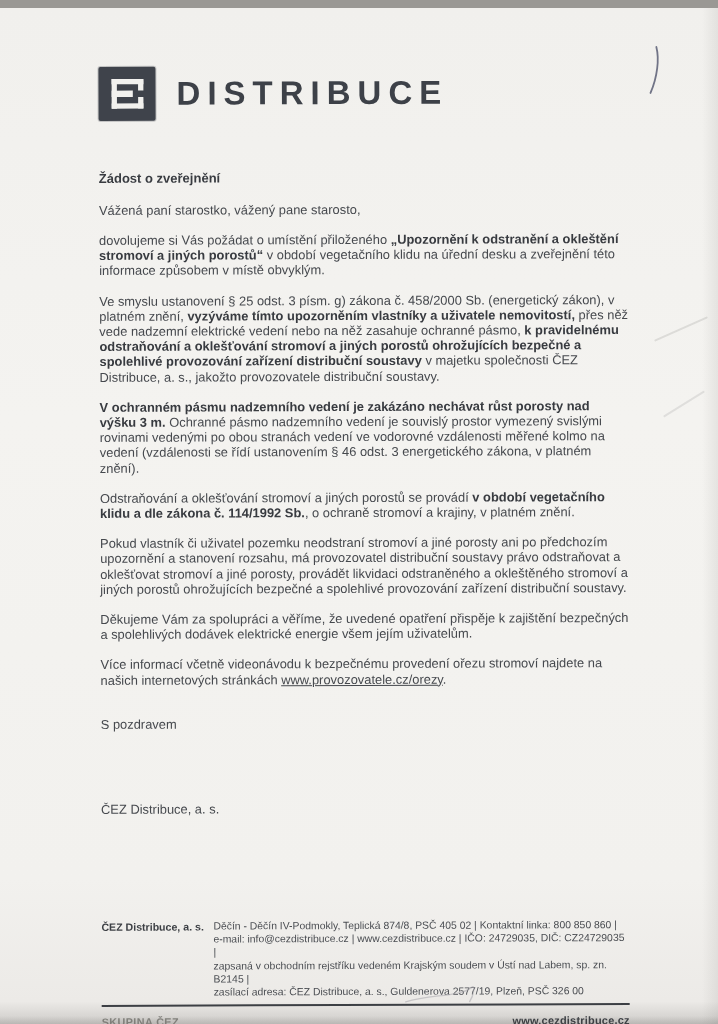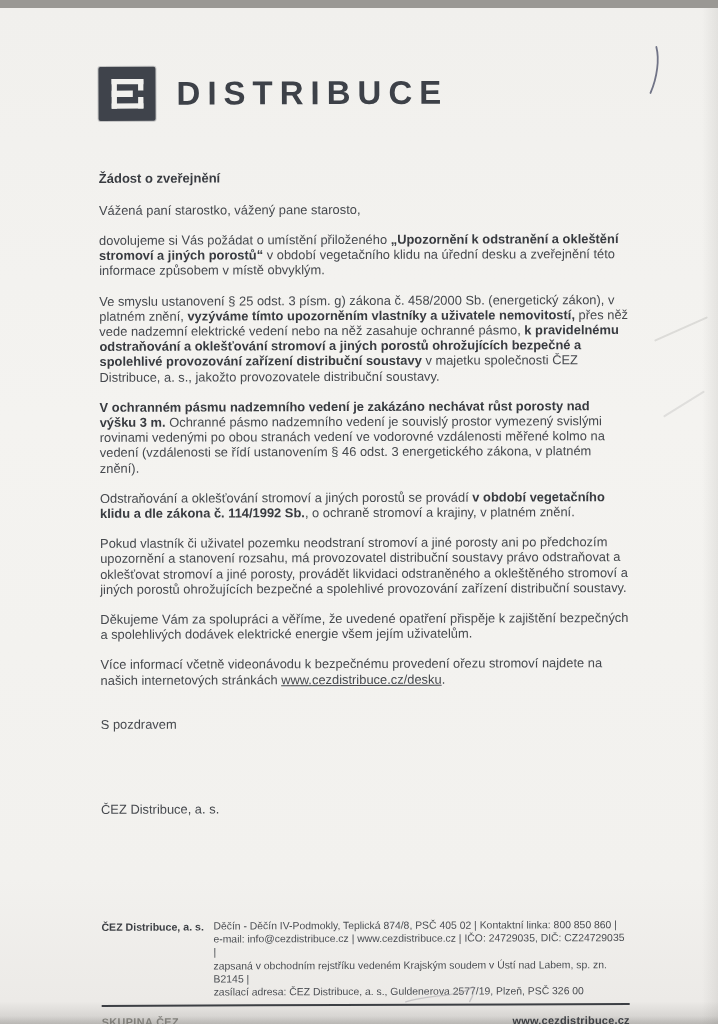--- a/index.html
+++ b/index.html
@@ -77,21 +77,21 @@
       <div class="subject">Žádost o zveřejnění</div>
       <div class="salutation">Vážená paní starostko, vážený pane starosto,</div>
 
       <div class="body">
           <p><span>dovolujeme si Vás požádat o umístění přiloženého </span><span class="b">„Upozornění k odstranění a okleštění stromoví a jiných porostů“</span><span> v období vegetačního klidu na úřední desku a zveřejnění této informace způsobem v místě obvyklým.</span></p>
           <p><span>Ve smyslu ustanovení § 25 odst. 3 písm. g) zákona č. 458/2000 Sb. (energetický zákon), v platném znění, </span><span class="b">vyzýváme tímto upozorněním vlastníky a uživatele nemovitostí,</span><span> přes něž vede nadzemní elektrické vedení nebo na něž zasahuje ochranné pásmo, </span><span class="b">k pravidelnému odstraňování a oklešťování stromoví a jiných porostů ohrožujících bezpečné a spolehlivé provozování zařízení distribuční soustavy</span><span> v majetku společnosti ČEZ Distribuce, a. s., jakožto provozovatele distribuční soustavy.</span></p>
           <p><span class="b">V ochranném pásmu nadzemního vedení je zakázáno nechávat růst porosty nad výšku 3 m.</span><span> Ochranné pásmo nadzemního vedení je souvislý prostor vymezený svislými rovinami vedenými po obou stranách vedení ve vodorovné vzdálenosti měřené kolmo na vedení (vzdálenosti se řídí ustanovením § 46 odst. 3 energetického zákona, v platném znění).</span></p>
           <p><span>Odstraňování a oklešťování stromoví a jiných porostů se provádí </span><span class="b">v období vegetačního klidu a dle zákona č. 114/1992 Sb.</span><span>, o ochraně stromoví a krajiny, v platném znění.</span></p>
           <p><span>Pokud vlastník či uživatel pozemku neodstraní stromoví a jiné porosty ani po předchozím upozornění a stanovení rozsahu, má provozovatel distribuční soustavy právo odstraňovat a oklešťovat stromoví a jiné porosty, provádět likvidaci odstraněného a okleštěného stromoví a jiných porostů ohrožujících bezpečné a spolehlivé provozování zařízení distribuční soustavy.</span></p>
           <p><span>Děkujeme Vám za spolupráci a věříme, že uvedené opatření přispěje k zajištění bezpečných a spolehlivých dodávek elektrické energie všem jejím uživatelům.</span></p>
-          <p><span>Více informací včetně videonávodu k bezpečnému provedení ořezu stromoví najdete na našich internetových stránkách </span><span class="u">www.cezdistribuce.cz/desku</span><span>.</span></p>
+          <p><span>Více informací včetně videonávodu k bezpečnému provedení ořezu stromoví najdete na našich internetových stránkách </span><span class="u">www.provozovatele.cz/orezy</span><span>.</span></p>
         </div>
 
       <div class="closing">S pozdravem</div>
       <div class="signature">ČEZ Distribuce, a. s.</div>
     </div>
 
     <div class="footer">
       <div class="footer-info">
         <div class="footer-company">ČEZ Distribuce, a. s.</div>
         <div class="footer-lines">

